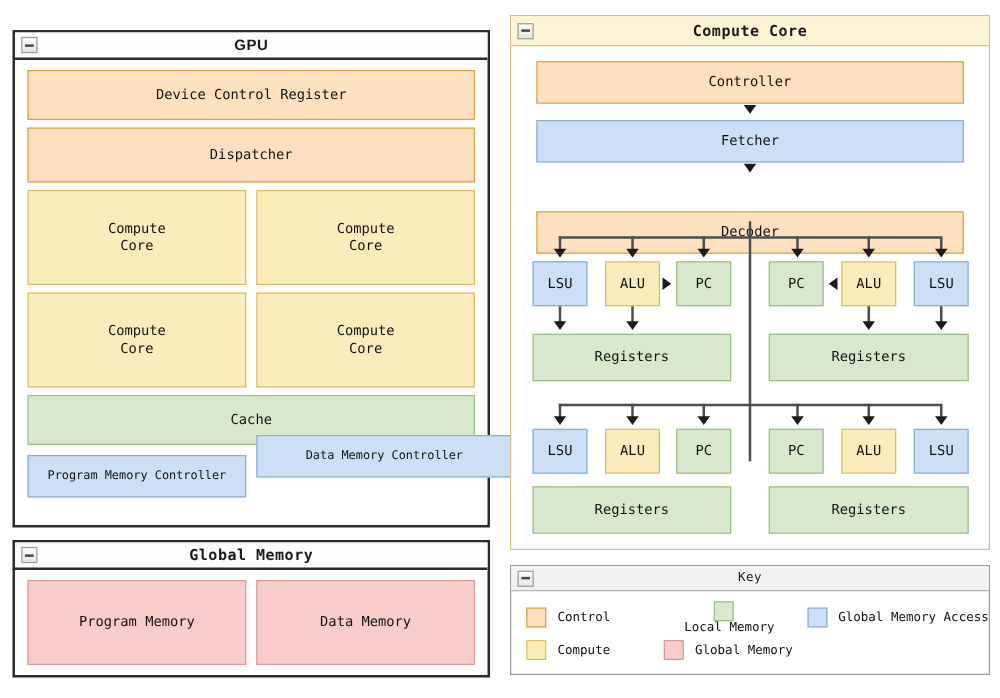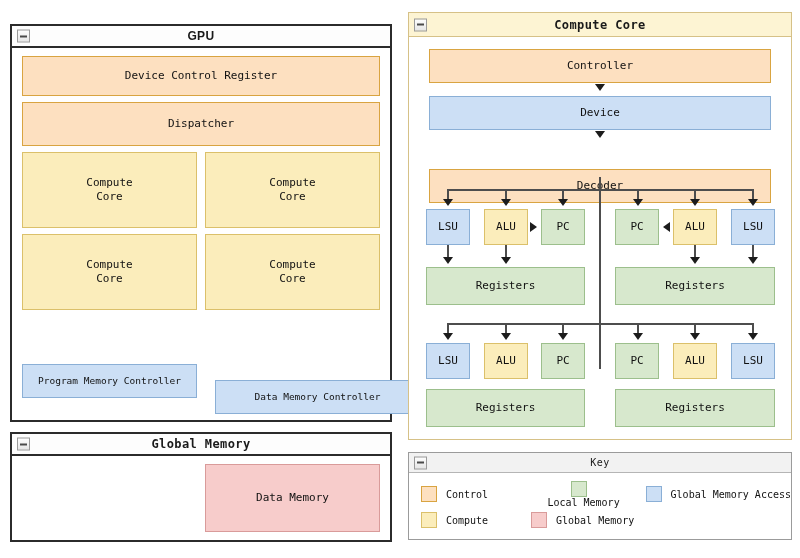--- a/index.html
+++ b/index.html
@@ -120,52 +120,54 @@
 
       <div class="box c-compute" style="left:10px; top:104px; width:175px; height:76px;">Compute
 Core</div>
       <div class="box c-compute" style="left:193px; top:104px; width:175px; height:76px;">Compute
 Core</div>
       <div class="box c-compute" style="left:10px; top:186px; width:175px; height:76px;">Compute
 Core</div>
       <div class="box c-compute" style="left:193px; top:186px; width:175px; height:76px;">Compute
 Core</div>
 
+      <div class="box c-local" style="left:10px; top:268px; width:358px; height:40px;">Cache</div>
 
       <div class="box c-access sm" style="left:10px; top:316px; width:175px; height:34px;">Program Memory Controller</div>
-      <div class="box c-access sm" style="left:193px; top:332px; width:205px; height:34px;margin-left:10px;">Data Memory Controller</div>
+      <div class="box c-access sm" style="left:193px; top:300px; width:205px; height:34px;">Data Memory Controller</div>
     </div>
   </div>
 
   <div class="panel panel-dark" style="left:10px; top:432px; width:382px; height:110px;">
     <div class="panel-header">
       <span class="collapse-btn">
           <i></i>
         </span>
       <span class="title-mono">Global Memory</span>
     </div>
     <div class="panel-body" style="height:84px;">
+      <div class="box c-global" style="left:10px; top:8px; width:175px; height:68px;">Program Memory</div>
       <div class="box c-global" style="left:193px; top:8px; width:175px; height:68px;">Data Memory</div>
     </div>
   </div>
 
   <div class="panel panel-gold" style="left:408px; top:12px; width:384px; height:428px;">
     <div class="panel-header">
       <span class="collapse-btn">
           <i></i>
         </span>
       <span class="title-mono">Compute Core</span>
     </div>
 
     <div class="panel-body" style="height:402px;">
 
       <div class="box c-control" style="left:20px; top:12px; width:342px; height:34px;">Controller</div>
       <div class="arrow" style="left:186px; top:47px;"></div>
 
-      <div class="box c-access" style="left:20px; top:59px; width:342px; height:34px;">Device</div>
+      <div class="box c-access" style="left:20px; top:59px; width:342px; height:34px;">Fetcher</div>
       <div class="arrow" style="left:186px; top:94px;"></div>
 
       <div class="box c-control" style="left:20px; top:106px; width:342px; height:34px;margin-top:26px;">Decoder</div>
 
       <div class="vline" style="left:190px; top:140px; height:192px;"></div>
 
       <div class="hline" style="left:38px; top:152px; width:305px;"></div>
       <div class="vline" style="left:38px; top:152px; height:12px;"></div>
       <div class="vline" style="left:96px; top:152px; height:12px;"></div>
       <div class="vline" style="left:153px; top:152px; height:12px;"></div>

